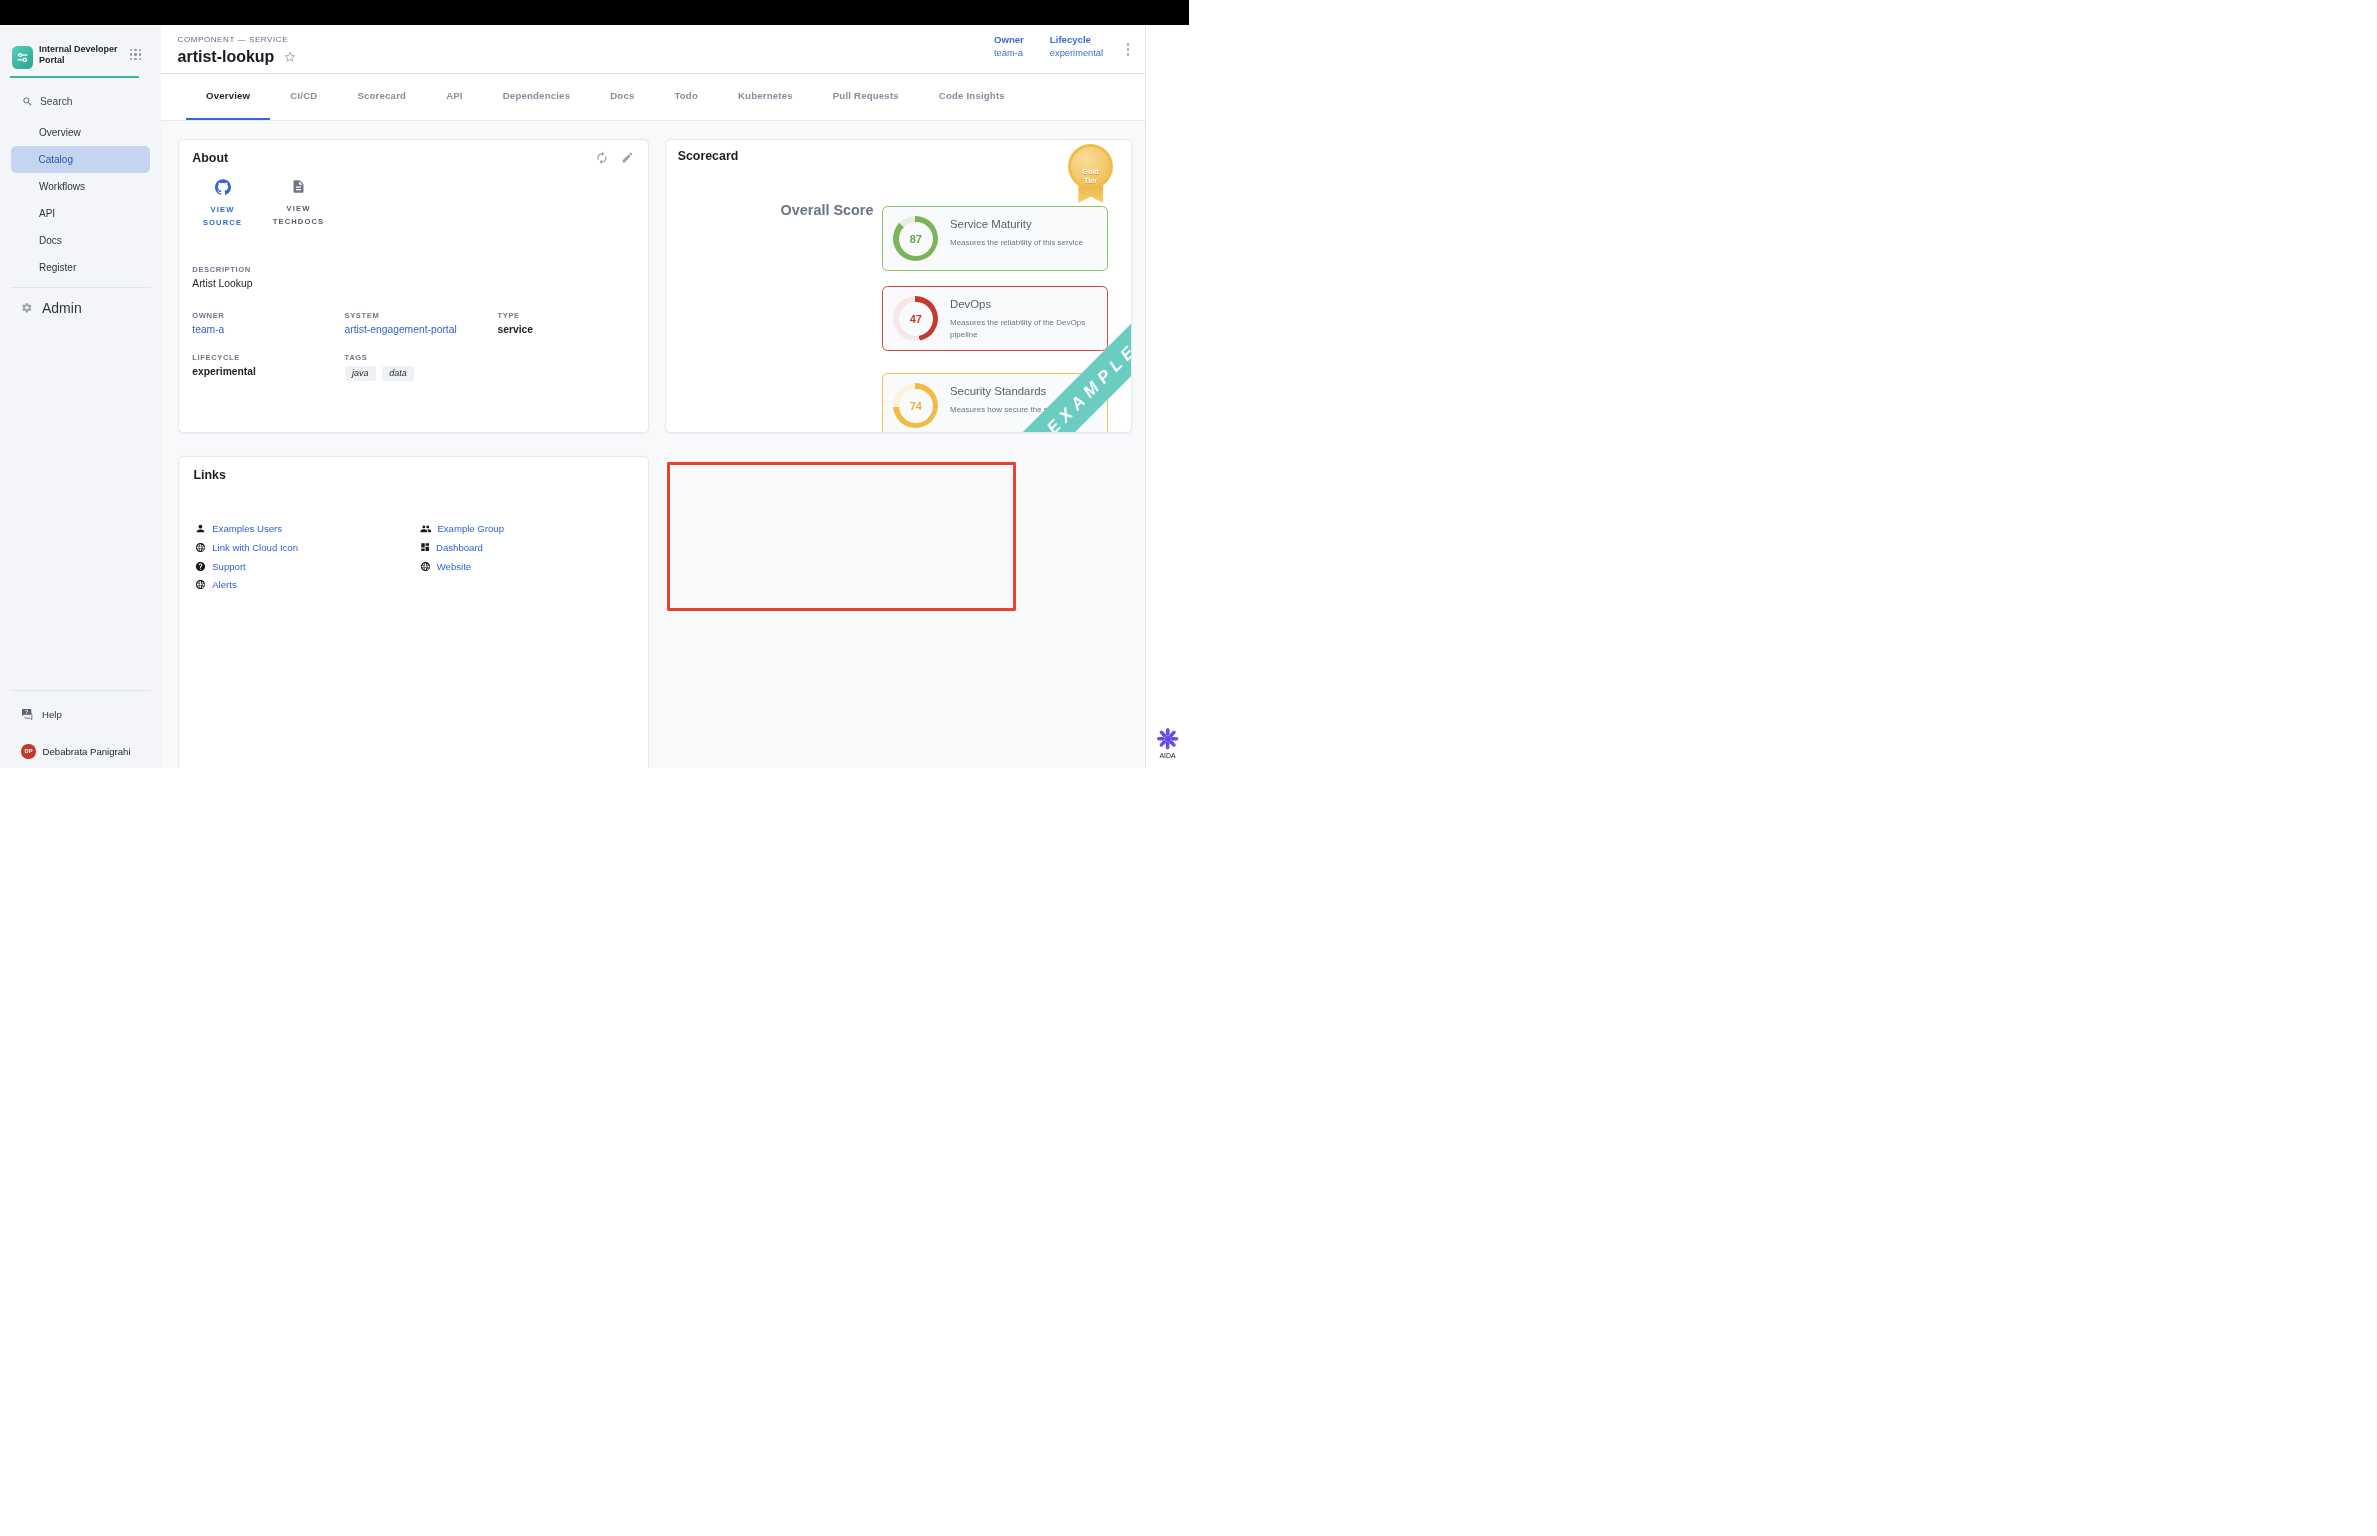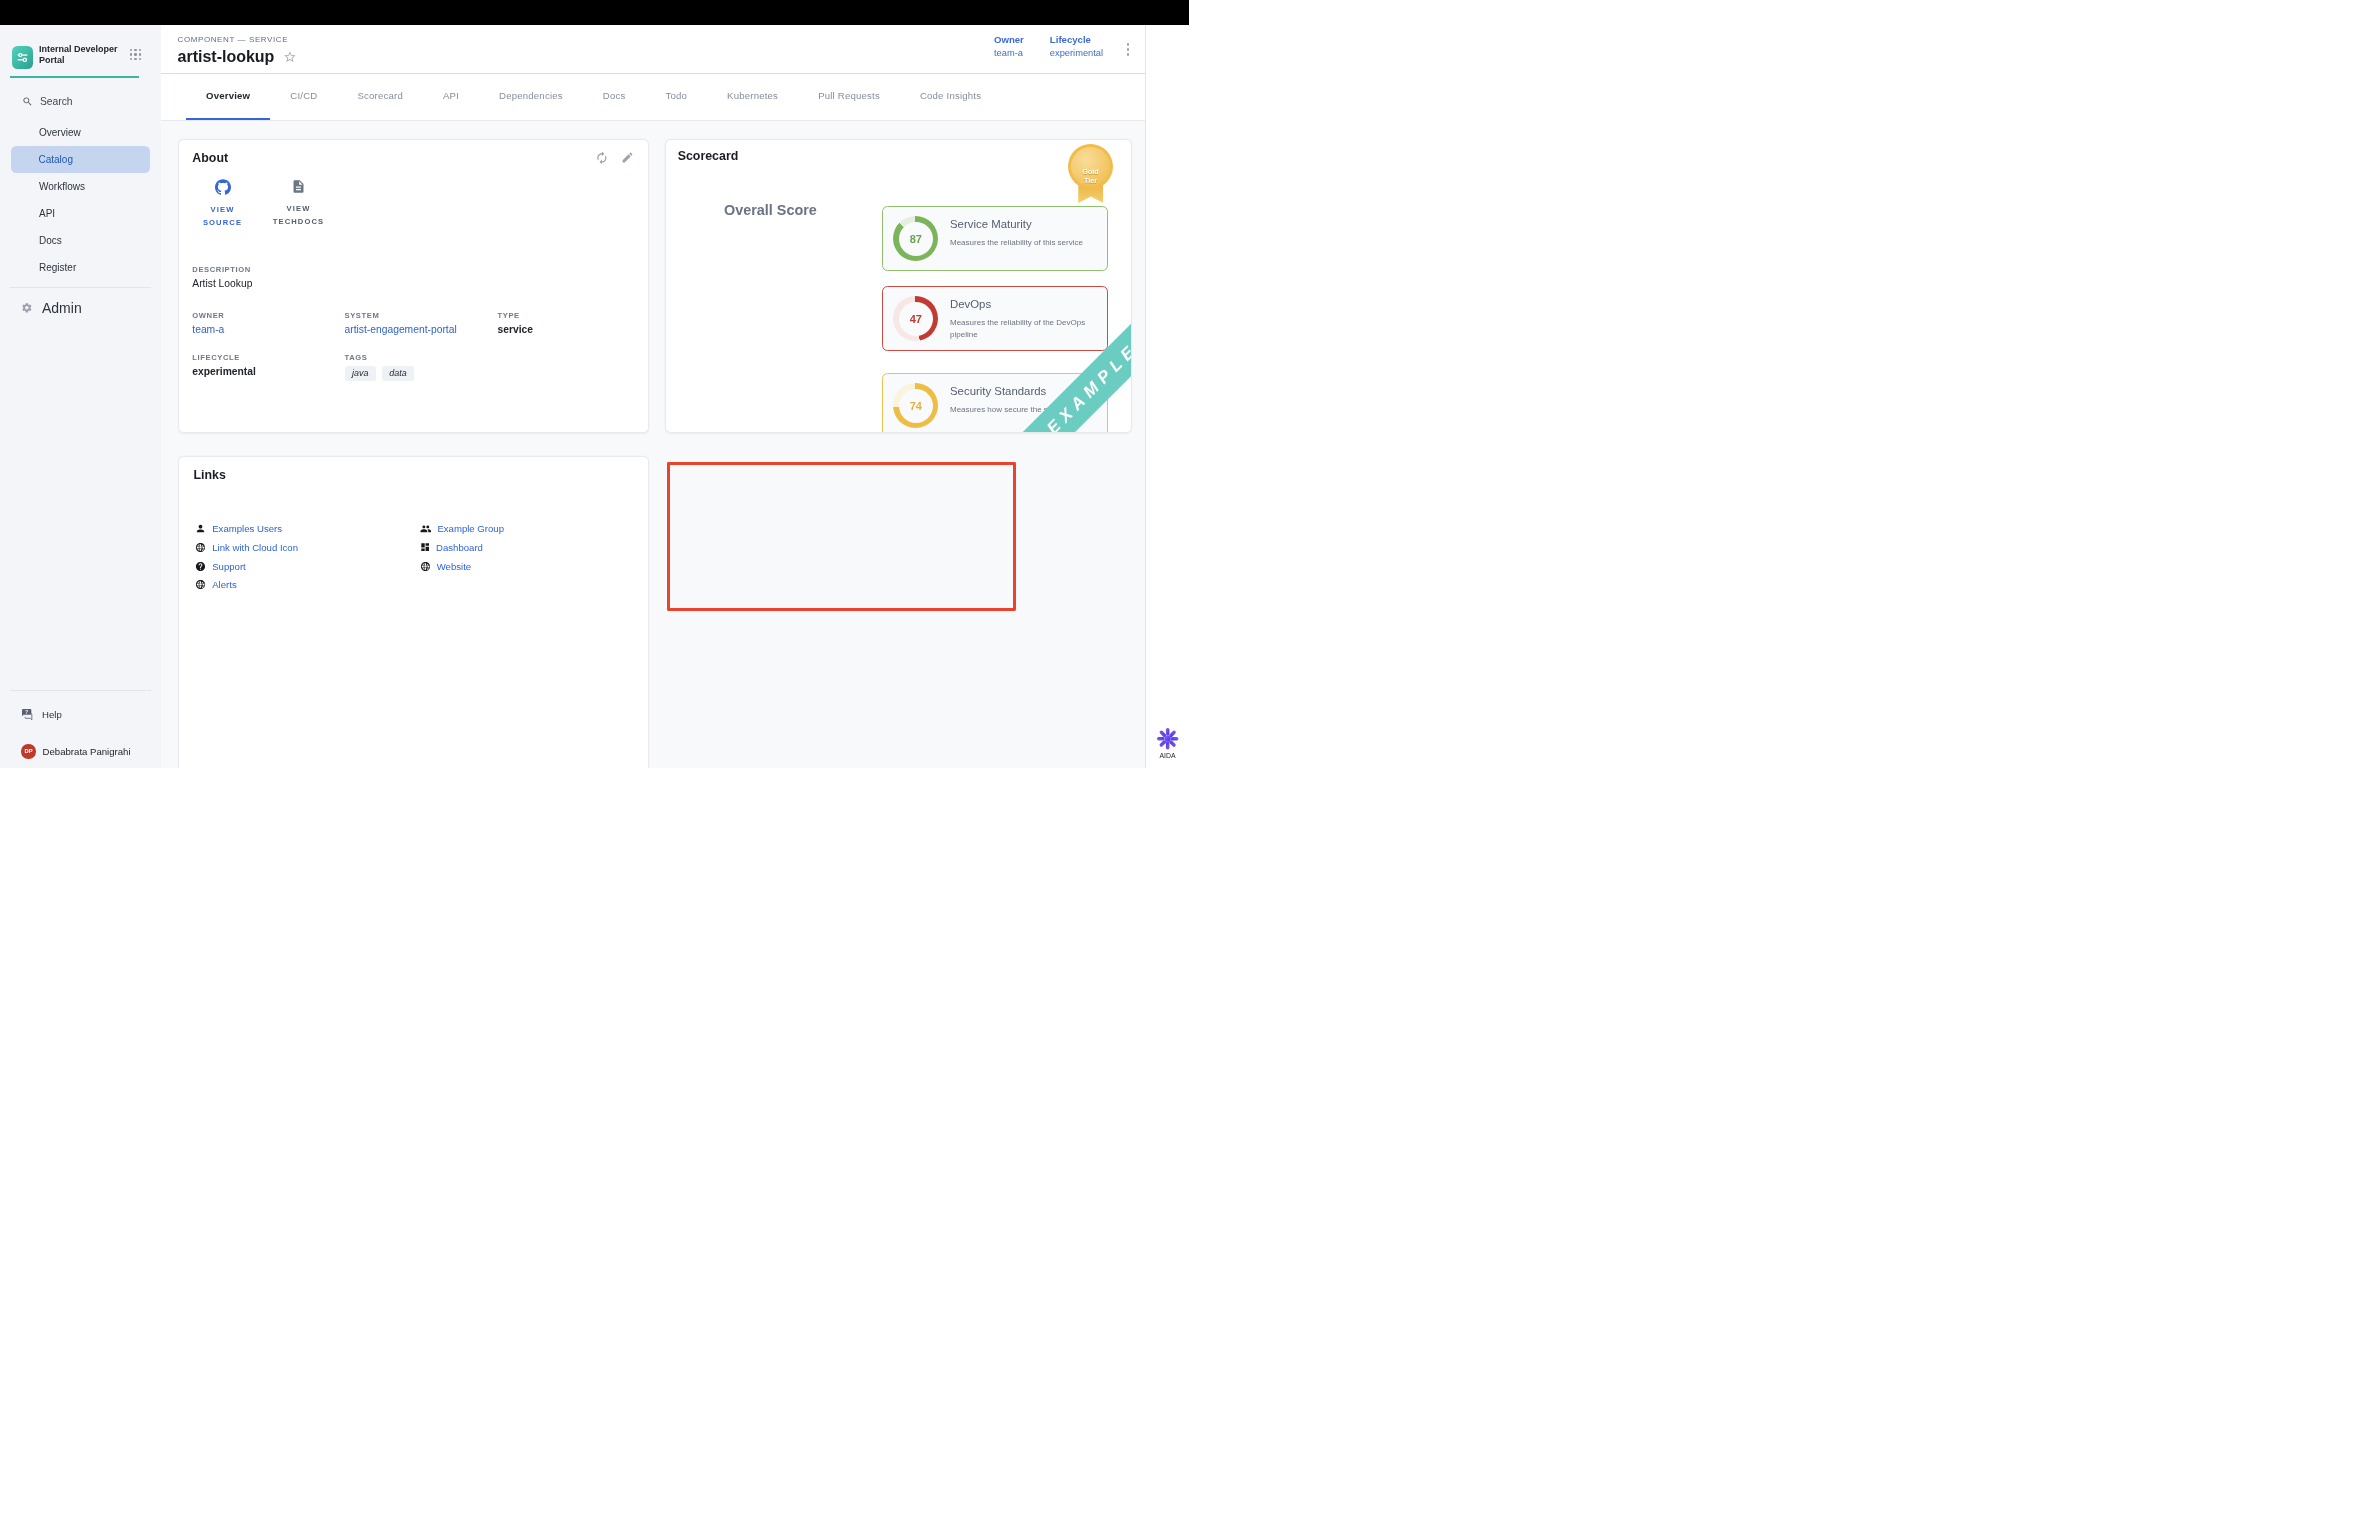--- a/index.html
+++ b/index.html
@@ -52,21 +52,21 @@
   .entity-meta .col .lbl { font-size:9.6px; font-weight:700; color:#3d6bd6; margin-bottom:2.8px; }
   .entity-meta .col .val { font-size:9.3px; color:#3d6bd6; }
   .kebab { position:absolute; left:960px; top:15px; width:13.8px; height:19px; display:flex;
     flex-direction:column; align-items:center; justify-content:center; gap:2.1px; cursor:pointer; }
   .kebab i { width:2.8px; height:2.8px; border-radius:50%; background:#9aa3ad; }
   .header-divider { position:absolute; bottom:0; left:0; right:0; height:0.7px; background:#d9dce3; }
 
   .tabs { height:48px; background:#fff; display:flex; padding-left:25px;
     border-bottom:0.7px solid #e7e9ee; box-shadow:0 0.7px 1.4px rgba(20,24,40,.04); }
   .tab { padding:0 20px; display:flex; align-items:center; font-size:9.6px; letter-spacing:0.2px;
-    color:#868d9e; font-weight:400; cursor:pointer; border-bottom:2.1px solid transparent; }
+    color:#868d9e; font-weight:700; cursor:pointer; border-bottom:2.1px solid transparent; }
   .tab.active { color:#23272f; font-weight:700; border-bottom-color:#3565d9; }
 
   .content { flex:1 1 auto; background:#f8f9fb; padding:18px 12.4px 0 16.5px; display:grid;
     grid-template-columns:471px 467px; grid-template-rows:294px 330px; column-gap:16.5px; row-gap:23px;
     overflow:hidden; }
   .card { background:#fff; border:0.7px solid #e7e9ed; border-radius:5.5px; position:relative;
     box-shadow:0 0.7px 2.1px rgba(20,24,40,.05); }
   .card-title { position:absolute; left:13.8px; top:11px; font-size:12.4px; font-weight:700; color:#1a1e24; }
 
   
@@ -80,21 +80,21 @@
   .source-item.gray .cap { color:#555c69; }
   .field-label { font-size:7.6px; font-weight:600; letter-spacing:0.6px; color:#6f7888; }
   .field-value { font-size:10.3px; color:#20242b; margin-top:4.8px; }
   .field-value.link { color:#3161cf; cursor:pointer; }
   .abs { position:absolute; }
   .tag-chips { display:flex; gap:5.5px; margin-top:4.1px; }
   .chip { background:#eef1f5; border-radius:2.8px; padding:2.8px 7.6px; font-size:9px; color:#262a31;font-style:italic; }
 
   
   .sc-card { overflow:hidden; }
-  .overall-label { position:absolute; left:1.4px; top:62px; width:206px; text-align:center;
+  .overall-label { position:absolute; left:1.4px; top:62px; width:206px; text-align:right;
     font-size:14.4px; font-weight:600; color:#6b7386; }
   .donut { position:absolute; border-radius:50%; }
   .donut .hole { position:absolute; border-radius:50%; background:#fff; display:flex;
     align-items:center; justify-content:center; }
   .donut.big { left:20.6px; top:94px; width:166px; height:166px; }
   .donut.big .hole { inset:18.6px; }
   .donut.big .num { font-size:45px; font-weight:700; }
   .metric-card { position:absolute; left:216px; width:226px; height:65px; background:#f9fafb;
     border:1px solid #ddd; border-radius:5.5px; }
   .metric-card .donut.sm { left:10.3px; top:9.6px; width:45px; height:45px; }

